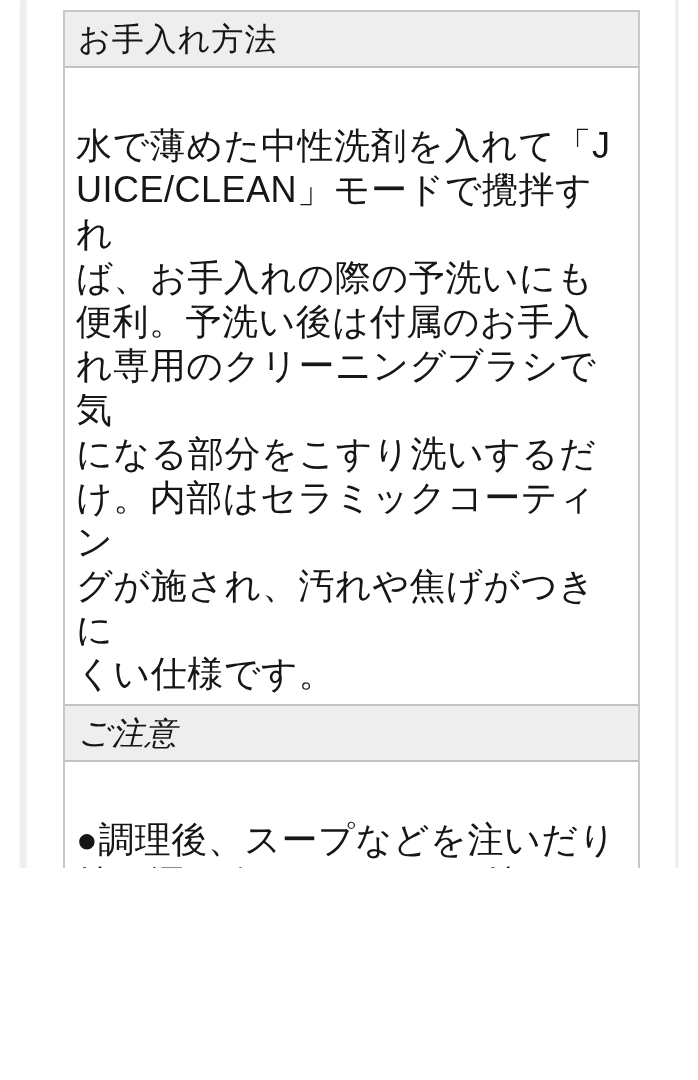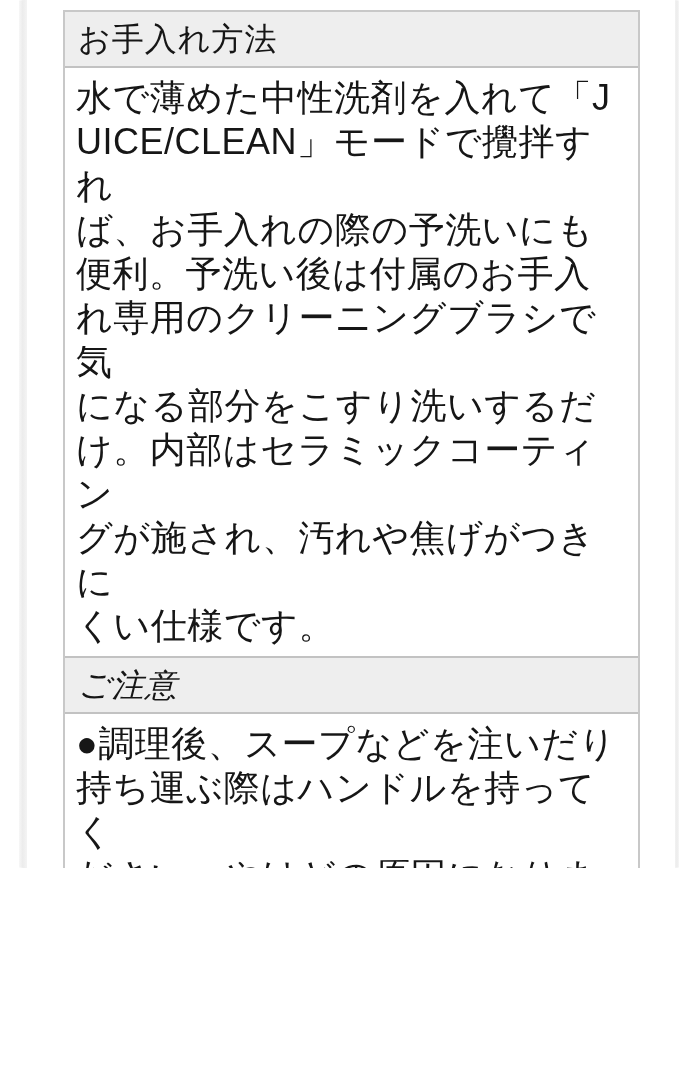--- a/index.html
+++ b/index.html
@@ -63,20 +63,21 @@
     border-top: 2px solid var(--divider);
     font-style: italic;
   }
   .sec-body {
     background: #ffffff;
     font-size: 36px;
     line-height: 44px;
     padding: 8px 10px 8px 11px;
     white-space: pre-line;
     letter-spacing: 0.5px;
+    margin-top: 48px;
   }
 </style>
 </head>
 <body>
 
 <div class="page">
   <div class="edge-line left"></div>
   <div class="edge-line right"></div>
 
   <div class="care-table">

